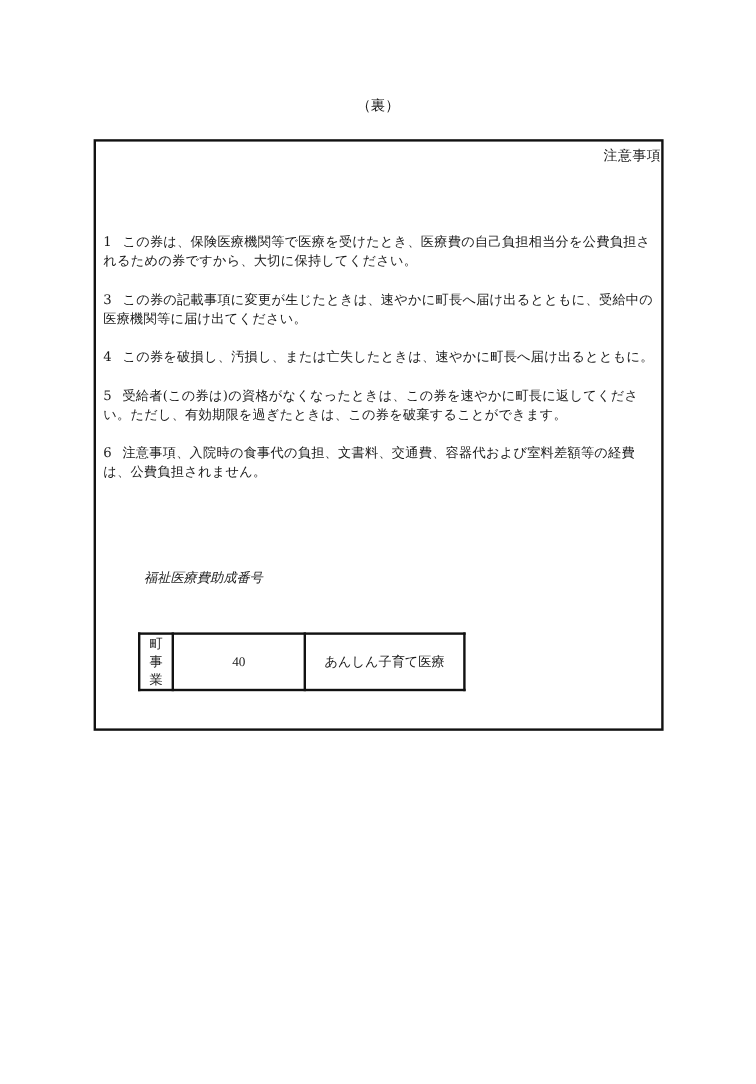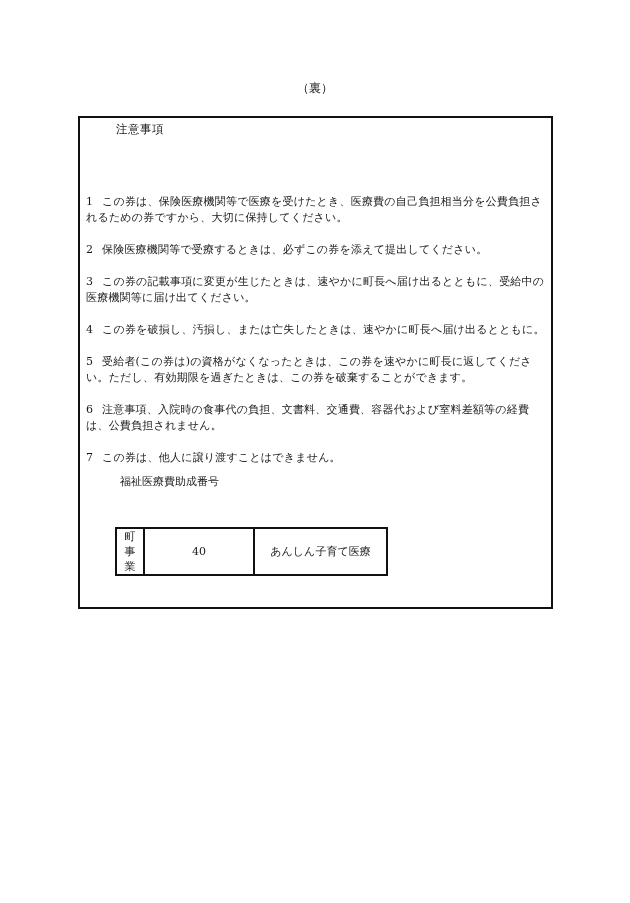--- a/index.html
+++ b/index.html
@@ -29,24 +29,23 @@
       top: 116px;
       width: 471px;
       height: 489px;
       border: 2px solid #111;
     }
     .notice-title {
       position: absolute;
       top: 4px;
       left: 0;
       width: 100%;
-      text-align: left;
+      text-align: right;
       font-size: 11.5px;
       letter-spacing: 0.5px;
-      padding-left: 36px;
     }
     .notice-list {
       position: absolute;
       left: 6px;
       top: 76px;
       width: 462px;
       margin: 0;
       padding: 0;
       list-style: none;
     }
@@ -58,20 +57,21 @@
     }
     .notice-item .num {
       display: inline-block;
       width: 16px;
     }
     .subsidy-label {
       position: absolute;
       left: 40px;
       top: 356px;
       font-size: 11px;
+      font-style: italic;
     }
     .subsidy-table {
       position: absolute;
       left: 35px;
       top: 409px;
       border-collapse: collapse;
     }
     .subsidy-table td {
       border: 2px solid #111;
       font-size: 11px;
@@ -82,55 +82,50 @@
     }
     .cell-vertical {
       width: 26px;
     }
     .cell-vertical span {
       display: block;
       line-height: 15px;
     }
     .cell-number {
       width: 108px;
+      font-family: Liberation Serif, serif;
     }
     .cell-name {
       width: 131px;
       margin-left: 44px;
     }
   </style>
 </head>
 <body>
 
 <div class="page-heading">（裏）</div>
 
 <div class="notice-box">
   <div class="notice-title">注意事項</div>
 
   <ol class="notice-list">
     <li class="notice-item">
       <span class="num">1</span><span>この券は、保険医療機関等で医療を受けたとき、医療費の自己負担相当分を公費負担されるための券ですから、大切に保持してください。</span>
     </li>
     <li class="notice-item">
-      <span class="num">2</span><span>保険医療機関等で受療するときは、必ずこの券を添えて提出してください。</span>
-    </li>
-    <li class="notice-item">
       <span class="num">3</span><span>この券の記載事項に変更が生じたときは、速やかに町長へ届け出るとともに、受給中の医療機関等に届け出てください。</span>
     </li>
     <li class="notice-item">
       <span class="num">4</span><span>この券を破損し、汚損し、または亡失したときは、速やかに町長へ届け出るとともに。</span>
     </li>
     <li class="notice-item">
       <span class="num">5</span><span>受給者(この券は)の資格がなくなったときは、この券を速やかに町長に返してください。ただし、有効期限を過ぎたときは、この券を破棄することができます。</span>
     </li>
     <li class="notice-item">
       <span class="num">6</span><span>注意事項、入院時の食事代の負担、文書料、交通費、容器代および室料差額等の経費は、公費負担されません。</span>
-    </li>
-    <li class="notice-item">
-      <span class="num">7</span><span>この券は、他人に譲り渡すことはできません。</span>
     </li>
   </ol>
 
   <div class="subsidy-label">福祉医療費助成番号</div>
 
   <table class="subsidy-table">
     <tbody>
         <tr>
       <td class="cell-vertical">
         <span>町</span>

